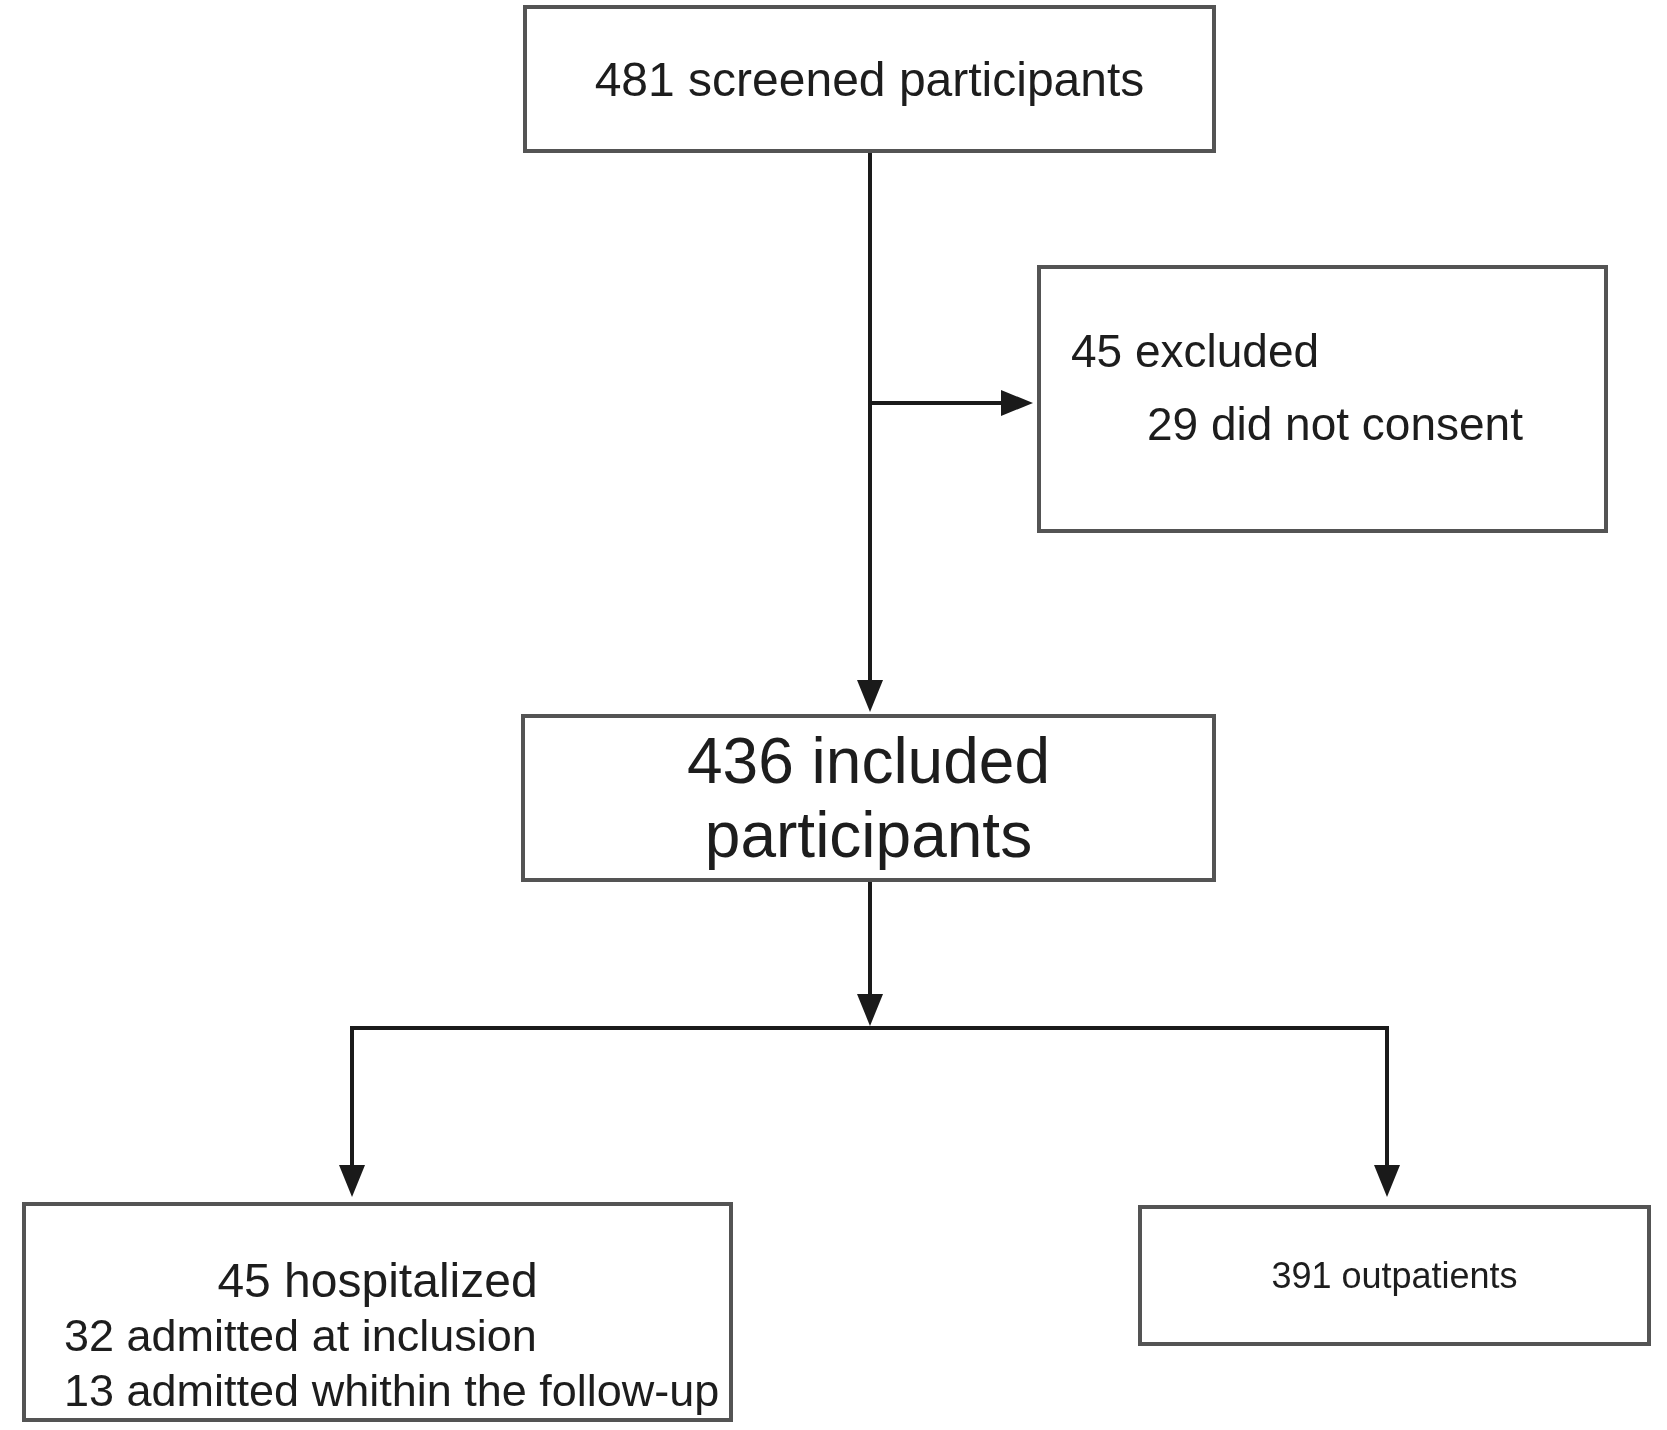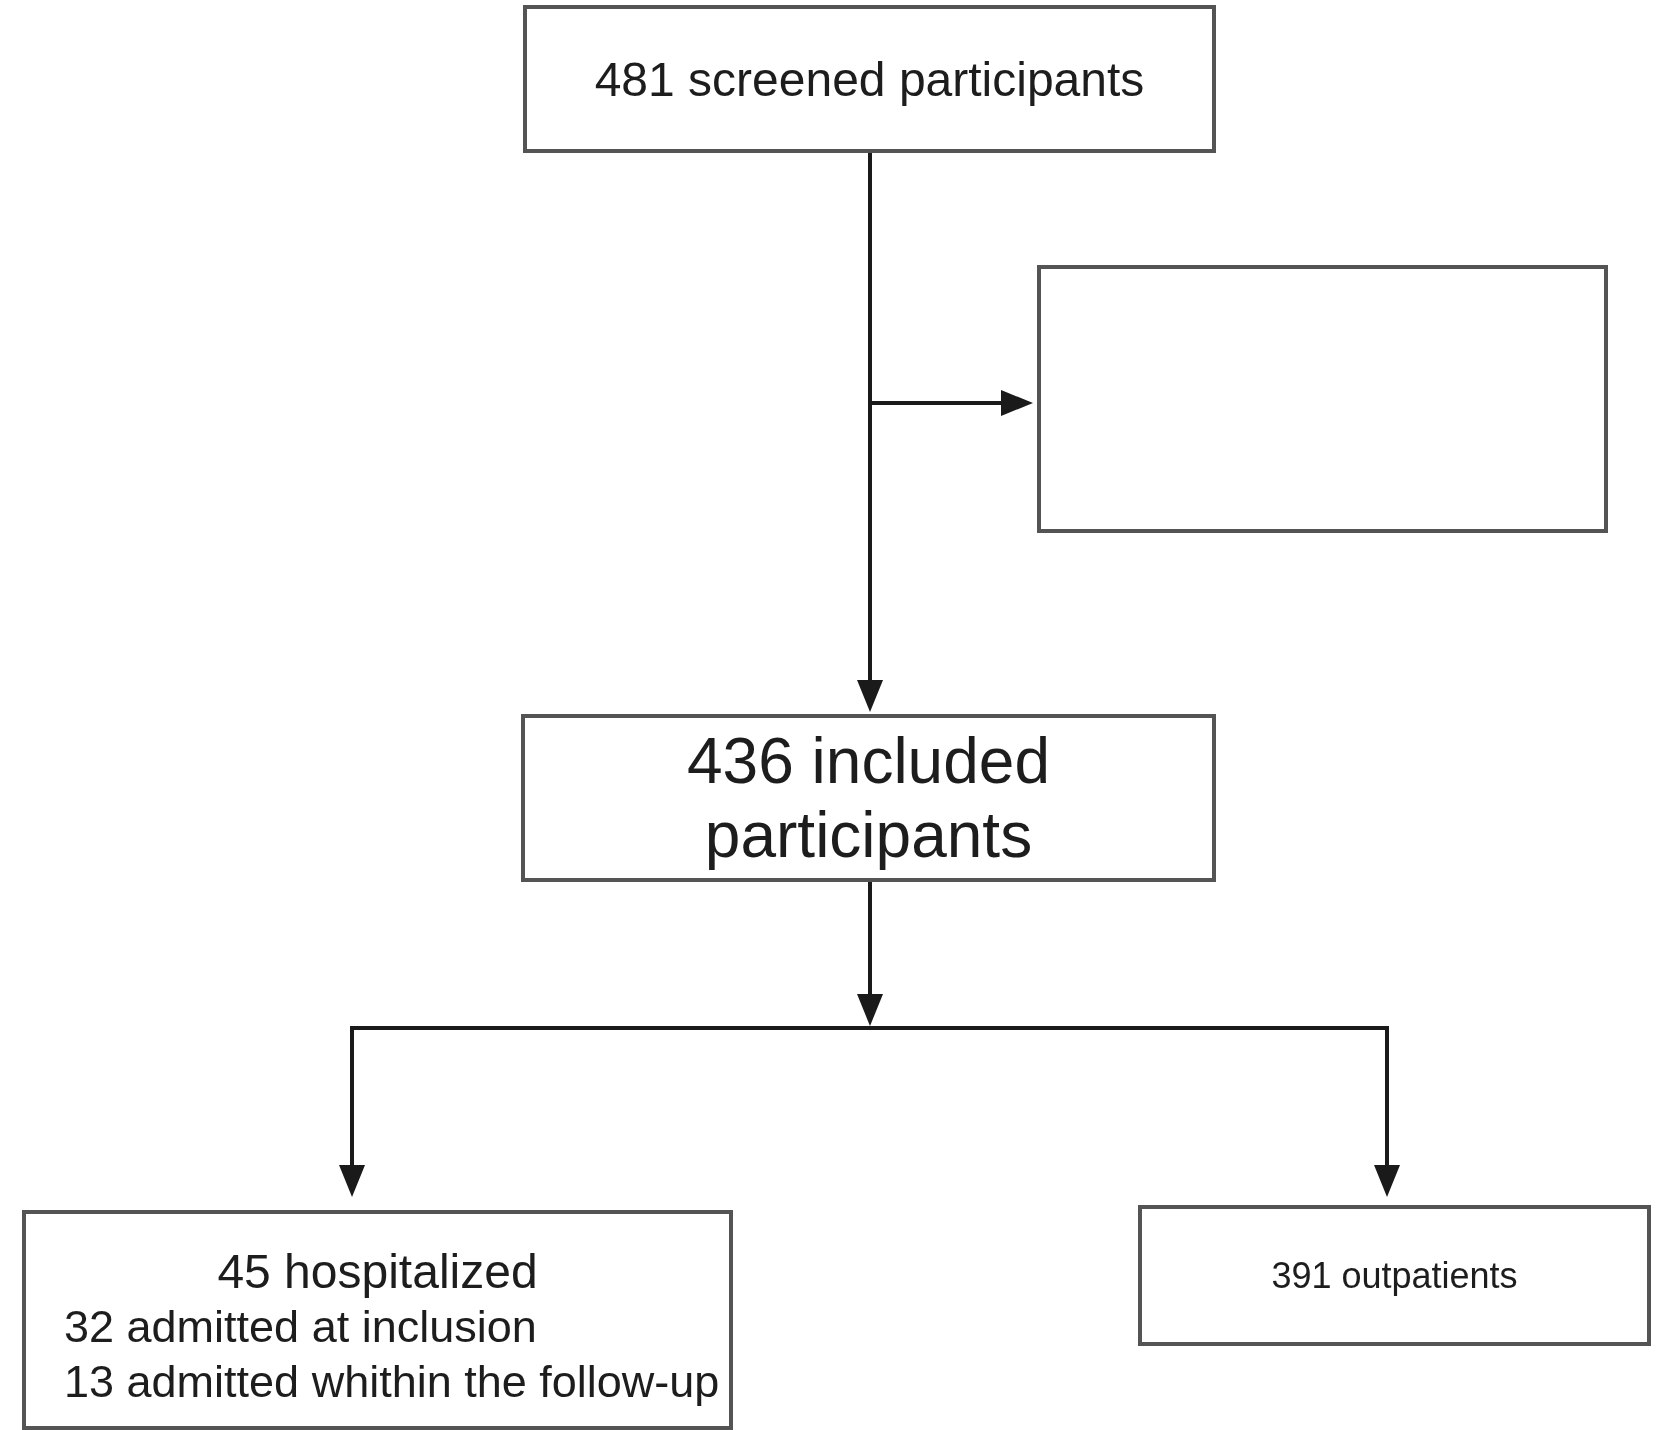--- a/index.html
+++ b/index.html
@@ -27,21 +27,21 @@
     align-items: center;
     justify-content: center;
     text-align: center;
   }
   #screened-box   { left: 523px;  top: 5px;    width: 693px; height: 148px; font-size: 48px; }
   #excluded-box   { left: 1037px; top: 265px;  width: 571px; height: 268px;
                     font-size: 46px; line-height: 73px; padding: 46px 10px 0 30px; }
   #excluded-box .sub { padding-left: 76px; }
   #included-box   { left: 521px;  top: 714px;  width: 695px; height: 168px; font-size: 64px; }
   #hospitalized-box { left: 22px; top: 1202px; width: 711px; height: 220px;
-                      padding-top: 30px; line-height: 55px; font-size: 45px; margin-top: 8px; }
+                      padding-top: 47px; line-height: 55px; font-size: 45px; }
   #hospitalized-box .headline { text-align: center; font-size: 48px; }
   #hospitalized-box .sub { padding-left: 38px; }
   #outpatients-box { left: 1138px; top: 1205px; width: 513px; height: 141px; font-size: 36px; }
   #connectors {
     position: absolute;
     left: 0; top: 0;
     width: 1667px; height: 1430px;
   }
   #connectors line { stroke: #1a1a1a; stroke-width: 4; }
   #connectors polygon { fill: #1a1a1a; stroke: none; }
@@ -75,20 +75,22 @@
       <line x1="1387" y1="1026" x2="1387" y2="1167"></line>
       <polygon points="1387,1197 1374,1165 1400,1165"></polygon>
     </g>
   </svg>
 
   <div id="screened-box" class="node center">
     <span>481 screened participants</span>
   </div>
 
   <div id="excluded-box" class="node">
+    <div>45 excluded</div>
+    <div class="sub">29 did not consent</div>
   </div>
 
   <div id="included-box" class="node center">
     <span>436 included participants</span>
   </div>
 
   <div id="hospitalized-box" class="node">
     <div class="headline">45 hospitalized</div>
     <div class="sub">32 admitted at inclusion</div>
     <div class="sub">13 admitted whithin the follow-up</div>

